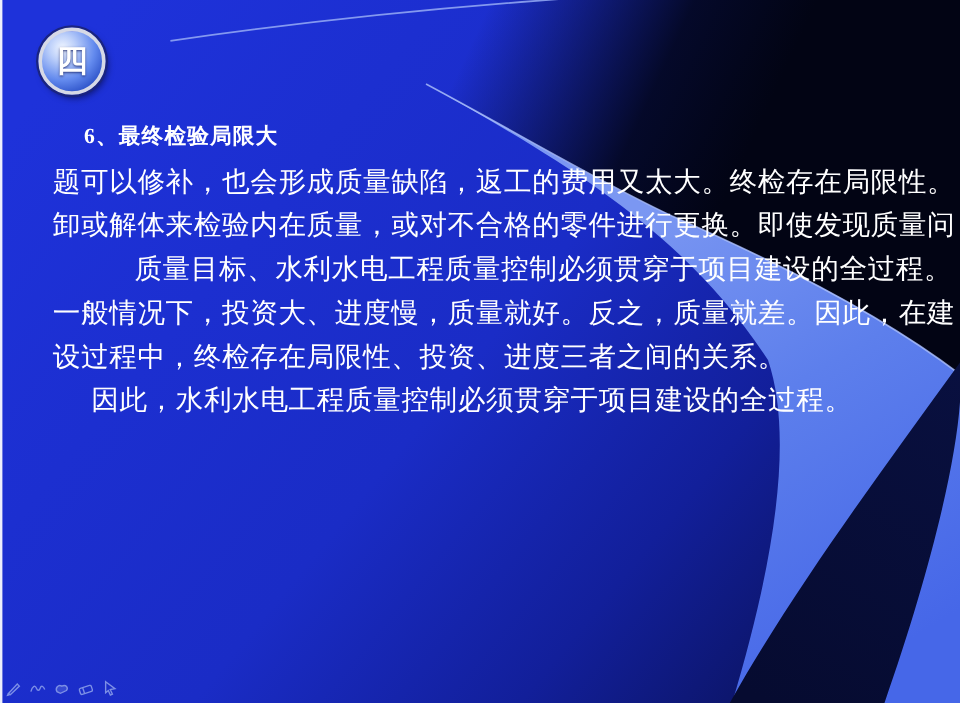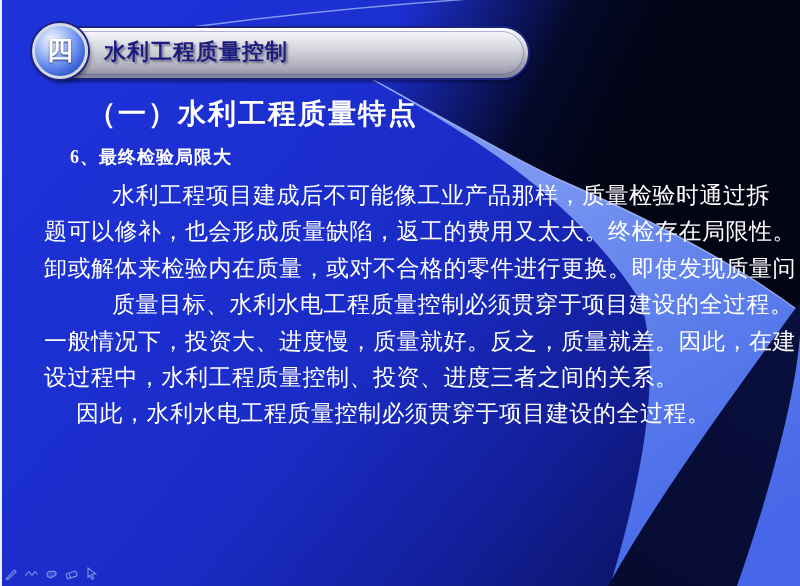--- a/index.html
+++ b/index.html
@@ -91,36 +91,31 @@
     <rect width="800" height="586" fill="url(#base)"></rect>
     <path d="M355,70 C430,110 500,152 560,180 C640,215 732,260 800,312 L800,0 L340,0 Z" fill="url(#darktr)"></path>
     <path d="M355,70 C480,140 572,196 640,300 C662,365 645,470 610,586 L800,586 L800,312 C732,260 640,215 560,180 C500,152 430,110 355,70 Z" fill="url(#lightband)"></path>
     <path d="M355,70 C430,110 500,152 560,180 C640,215 732,260 800,312" stroke="rgba(172,192,250,.8)" stroke-width="1.4" fill="none"></path>
     <path d="M800,302 C735,392 662,490 608,586 L737,586 C772,486 796,392 800,335 Z" fill="url(#darkband)"></path>
     <path d="M142,34 Q335,6 548,-6" stroke="rgba(150,172,244,.85)" stroke-width="1.4" fill="none"></path>
   </svg>
 
   <div class="left-edge"></div>
 
-  <div class="pill">
-    <span class="pill-title">水利工程质量控制</span>
-  </div>
   <div class="badge">
     <span class="badge-char">四</span>
   </div>
 
   <div class="content">
-    <div class="line l-head">（一）水利工程质量特点</div>
     <div class="line l-sub">6、最终检验局限大</div>
-    <div class="line l-body ml-ind">水利工程项目建成后不可能像工业产品那样，质量检验时通过拆</div>
     <div class="line l-body">题可以修补，也会形成质量缺陷，返工的费用又太大。终检存在局限性。</div>
     <div class="line l-body">卸或解体来检验内在质量，或对不合格的零件进行更换。即使发现质量问</div>
     <div class="line l-body ml-ind">质量目标、水利水电工程质量控制必须贯穿于项目建设的全过程。</div>
     <div class="line l-body">一般情况下，投资大、进度慢，质量就好。反之，质量就差。因此，在建</div>
-    <div class="line l-body">设过程中，水利工程质量控制、投资、进度三者之间的关系。</div>
+    <div class="line l-body">设过程中，终检存在局限性、投资、进度三者之间的关系。</div>
     <div class="line l-body ml-sm">因此，水利水电工程质量控制必须贯穿于项目建设的全过程。</div>
   </div>
 
   <div class="tools">
     <span class="tool">
       <svg viewBox="0 0 13 13">
           <path d="M2.5 10.5 L9 3.5 L10.5 5 L4 11.2 Z M2.5 10.5 L2 11.6 L3.3 11.3"></path>
         </svg>
     </span>
     <span class="tool">

